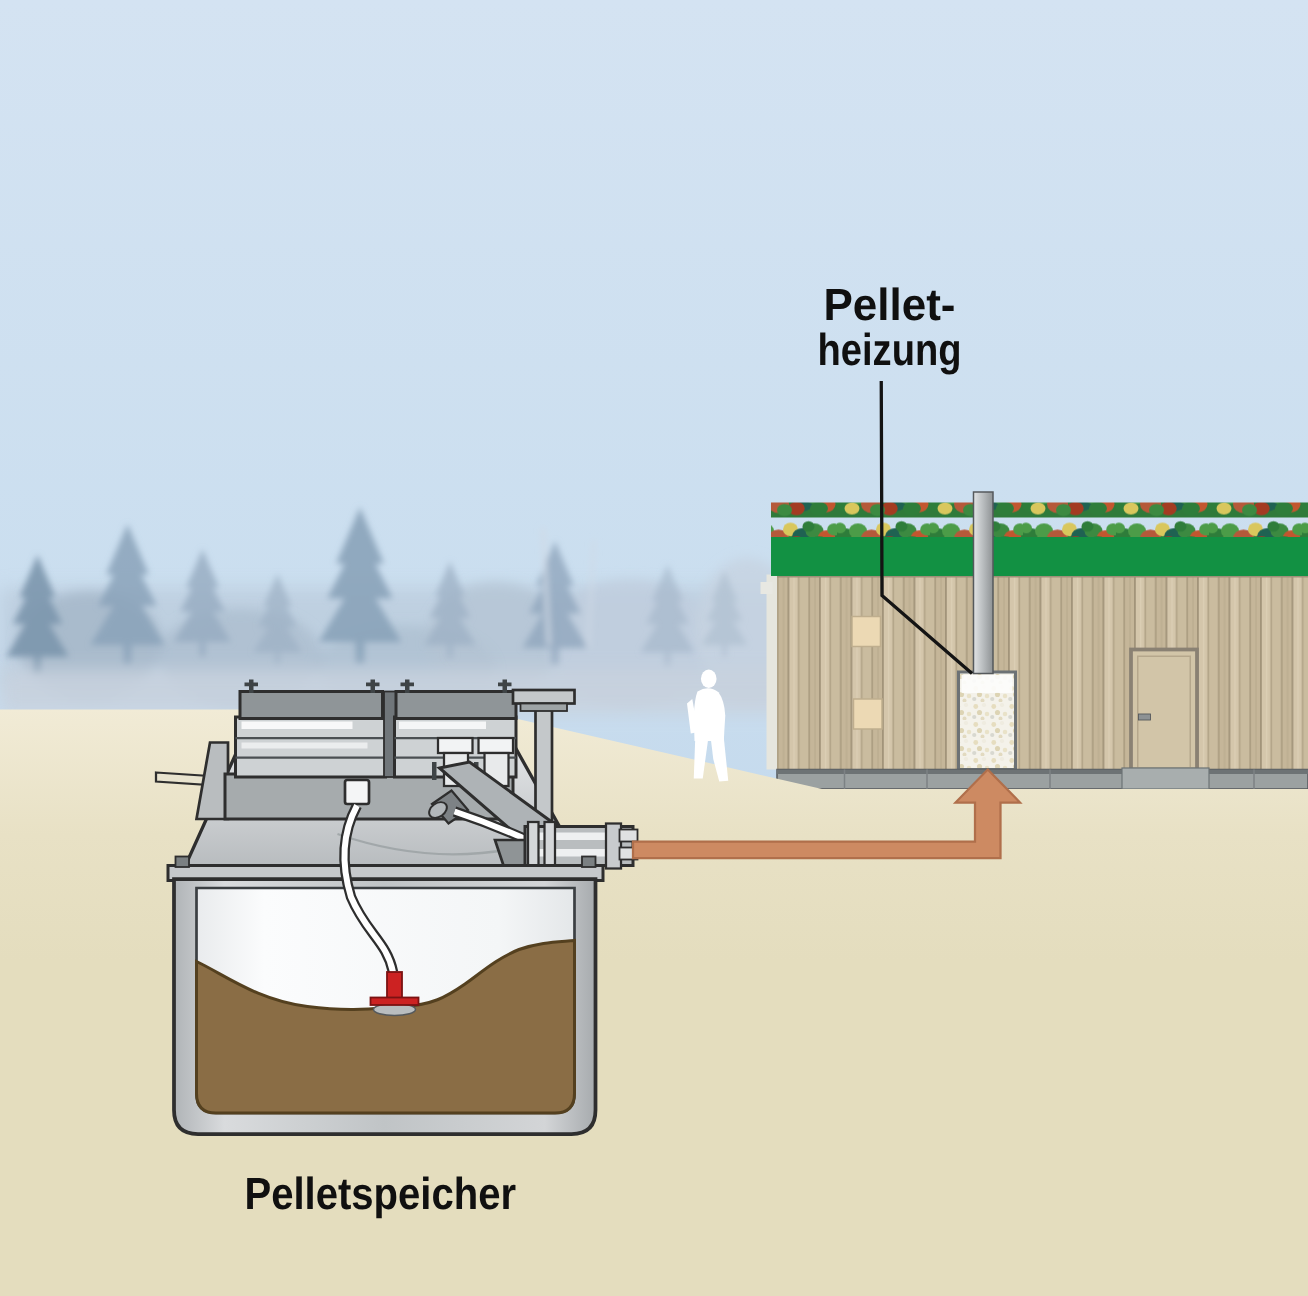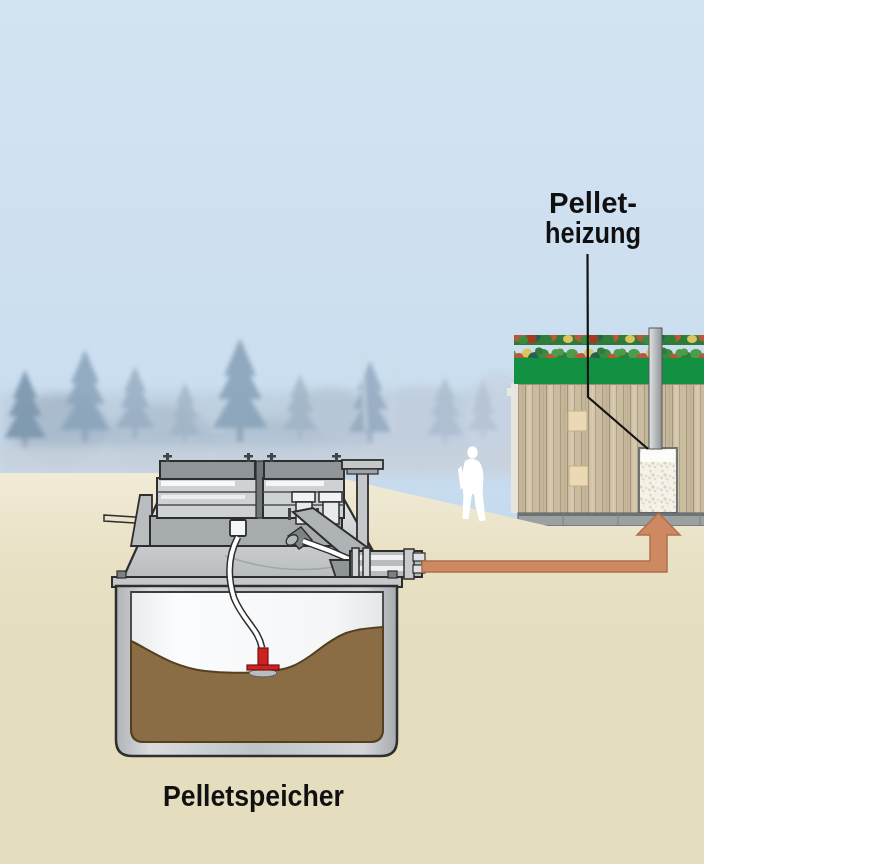--- a/index.html
+++ b/index.html
@@ -1,16 +1,16 @@
 <!DOCTYPE html>
 <html><head>
 <meta charset="utf-8">
 <style>
   html,body{margin:0;padding:0;background:#ffffff;}
-  .stage{position:relative;width:704px;height:864px;overflow:hidden;background:#cfe0f0;
+  .stage{position:relative;width:872px;height:864px;overflow:hidden;background:#cfe0f0;
          font-family:"Liberation Sans", sans-serif;}
   svg{display:block;}
   text{font-family:"Liberation Sans", sans-serif;font-weight:bold;fill:#101010;}
 </style>
 </head>
 <body>
 
 <div class="stage">
 <svg width="872" height="864" viewBox="0 0 872 864">
   <defs>

